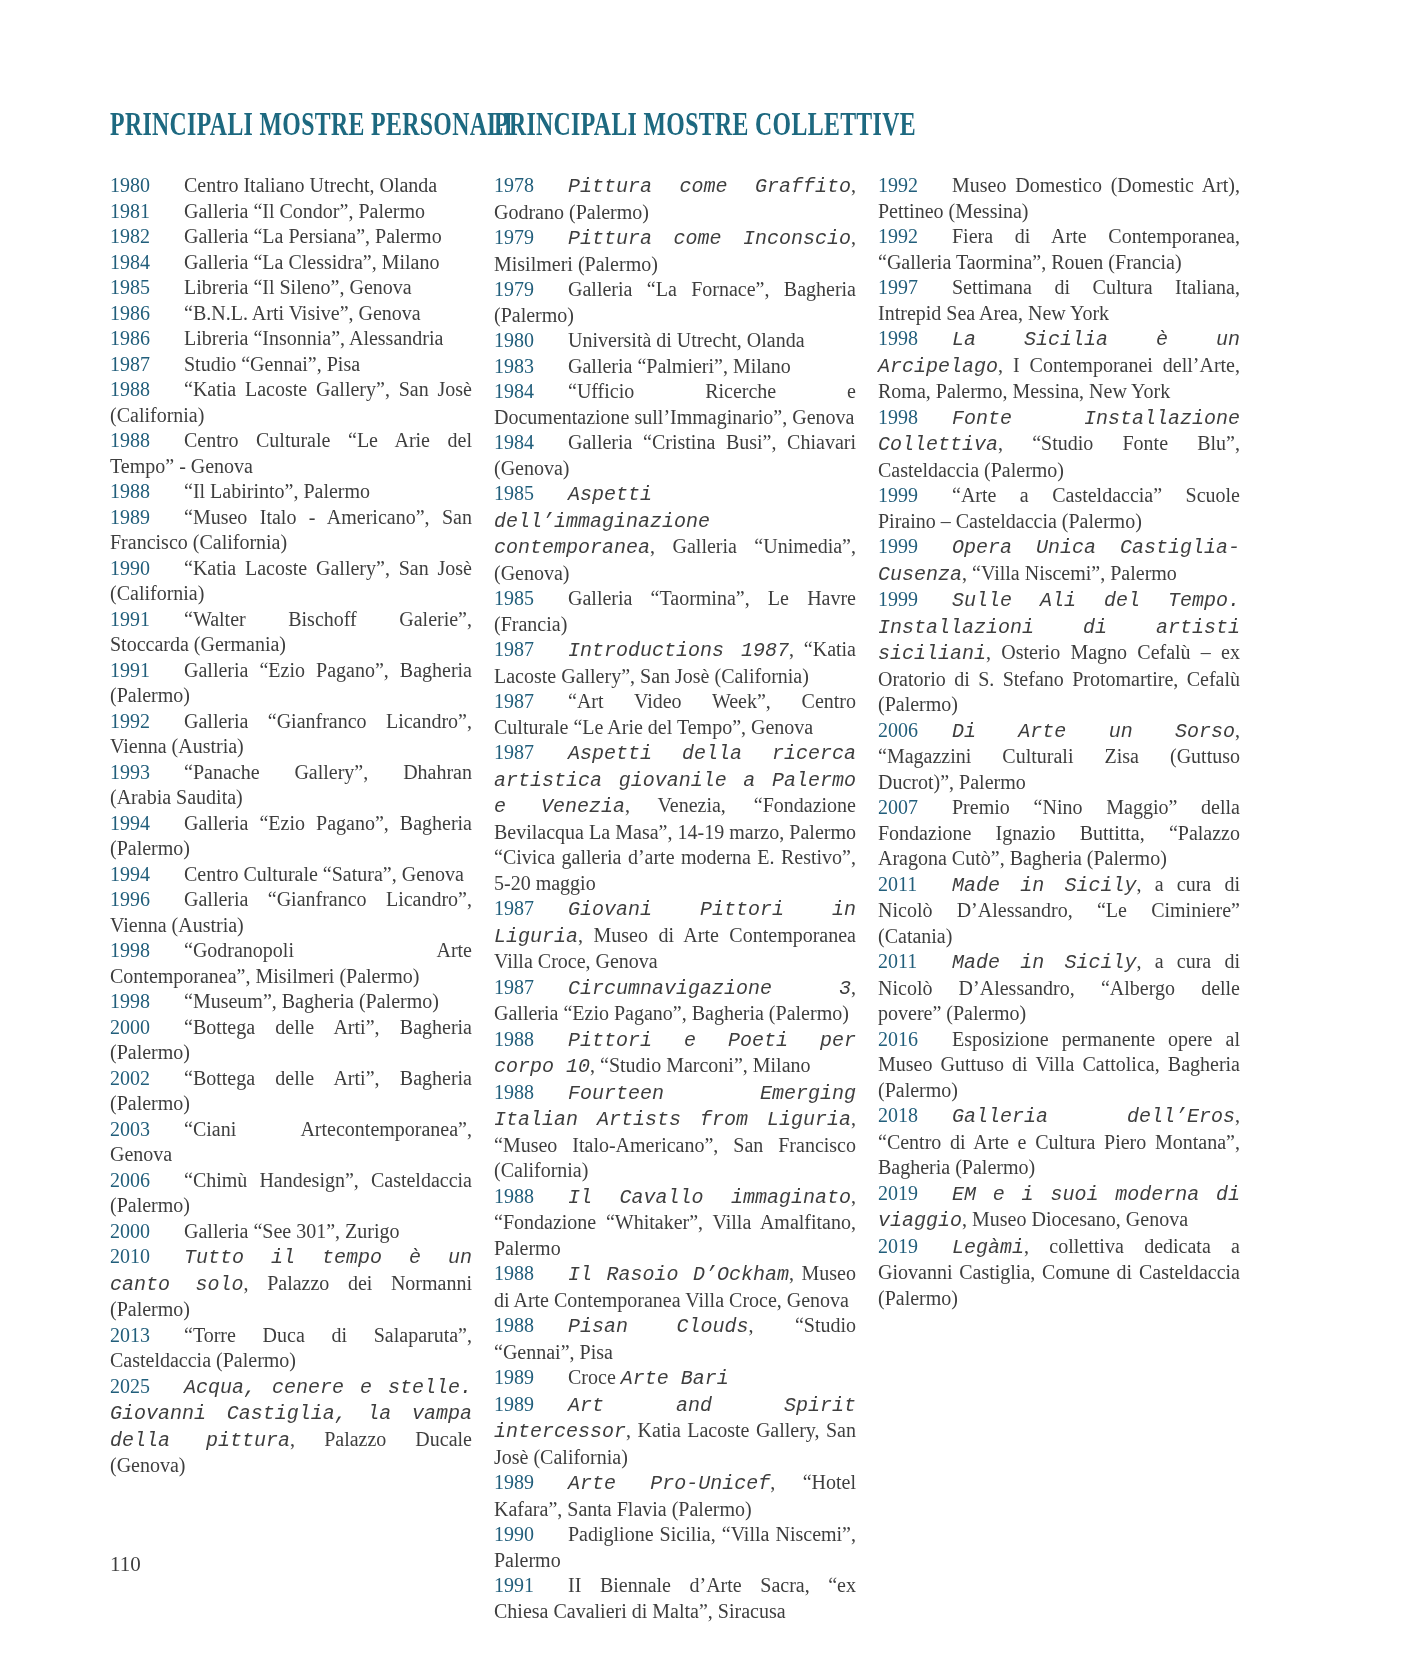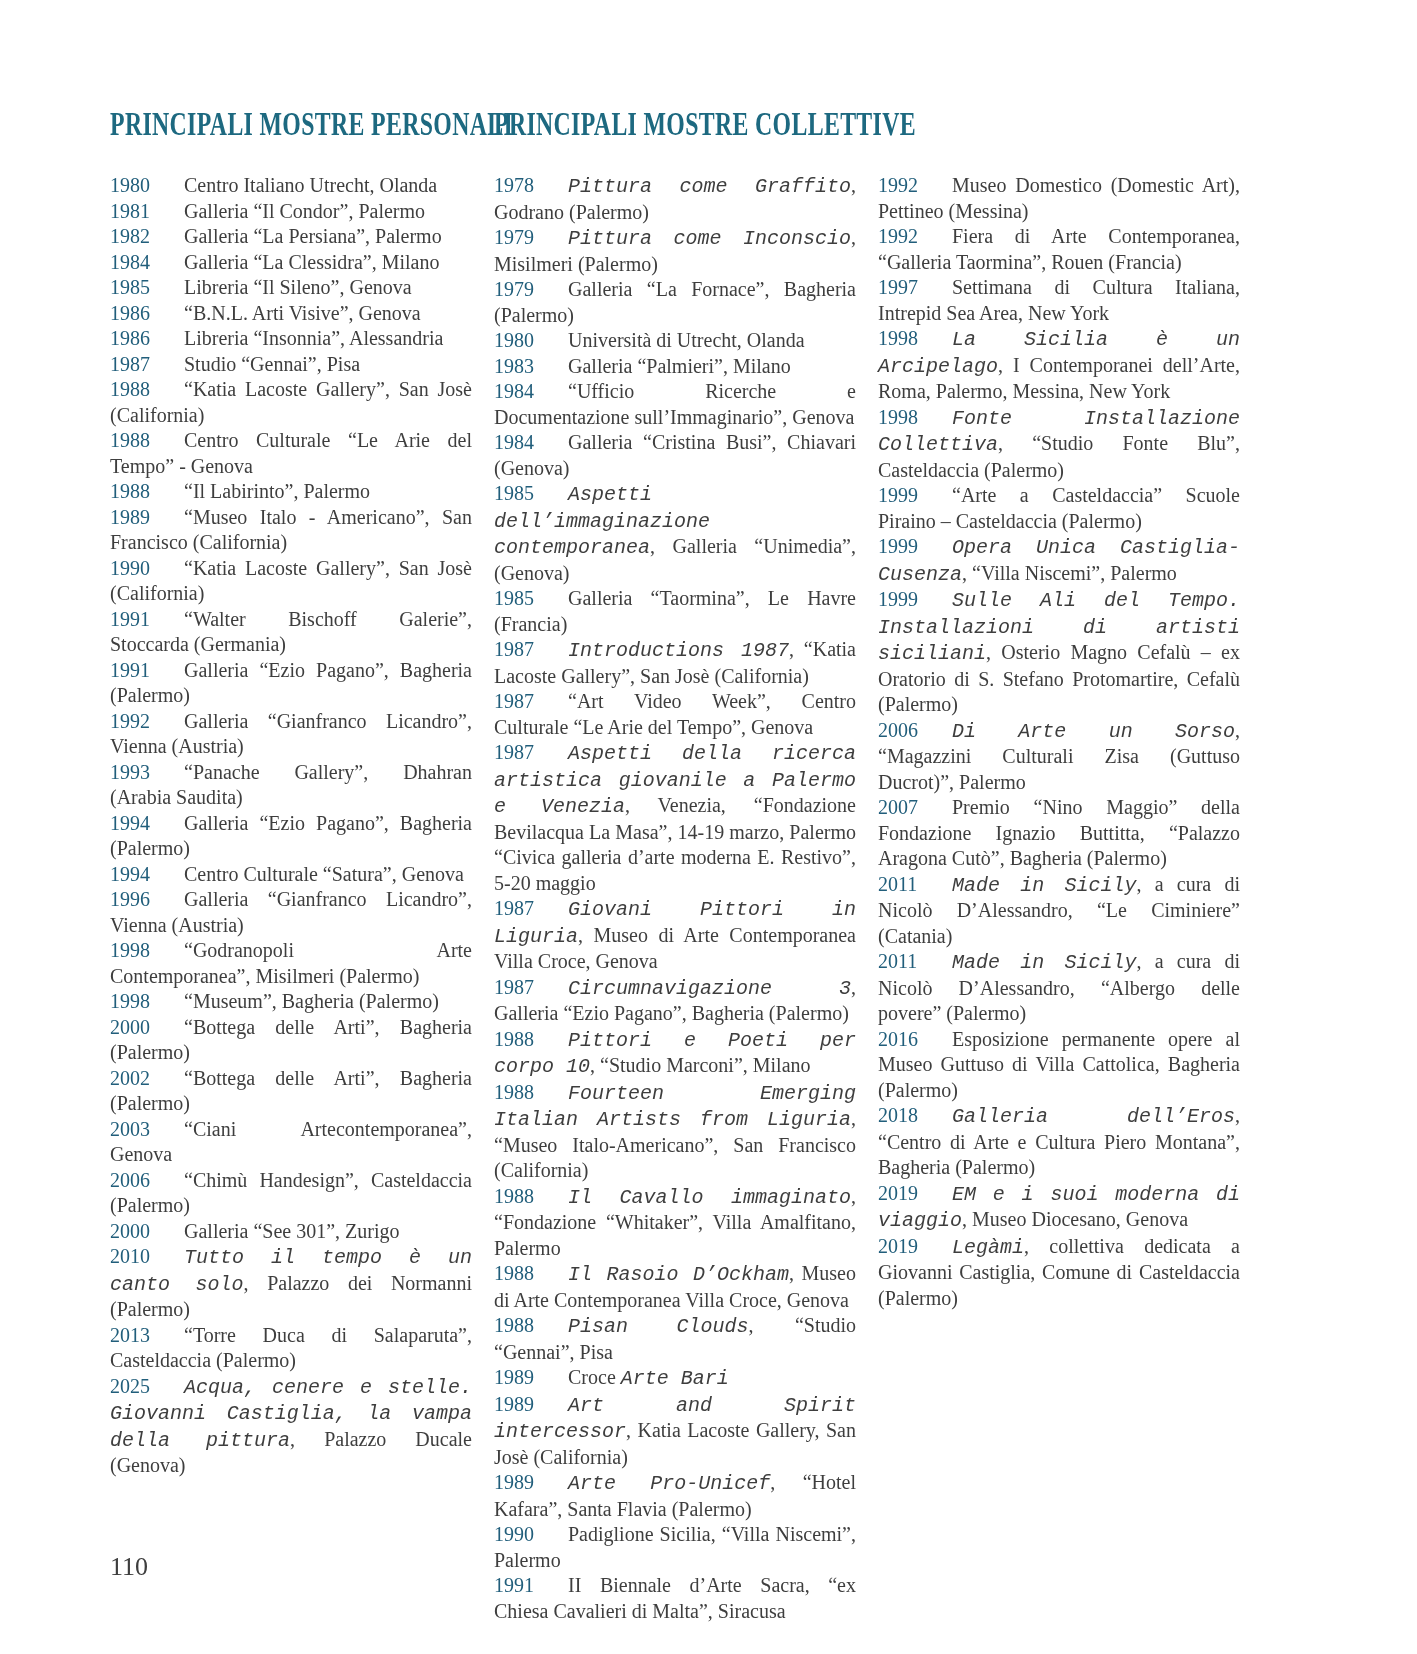--- a/index.html
+++ b/index.html
@@ -62,21 +62,21 @@
     color:var(--year);
   }
   p.entry em{
     font-style:italic;
     font-family:Liberation Mono, monospace;
   }
   .page-number{
     position:absolute;
     left:110px;
     top:1552px;
-    font-size:26px;
+    font-size:21px;
     color:var(--ink);
   }
 </style>
 </head>
 <body>
 
 <div class="page">
   <div class="content">
 
     <div class="col">

